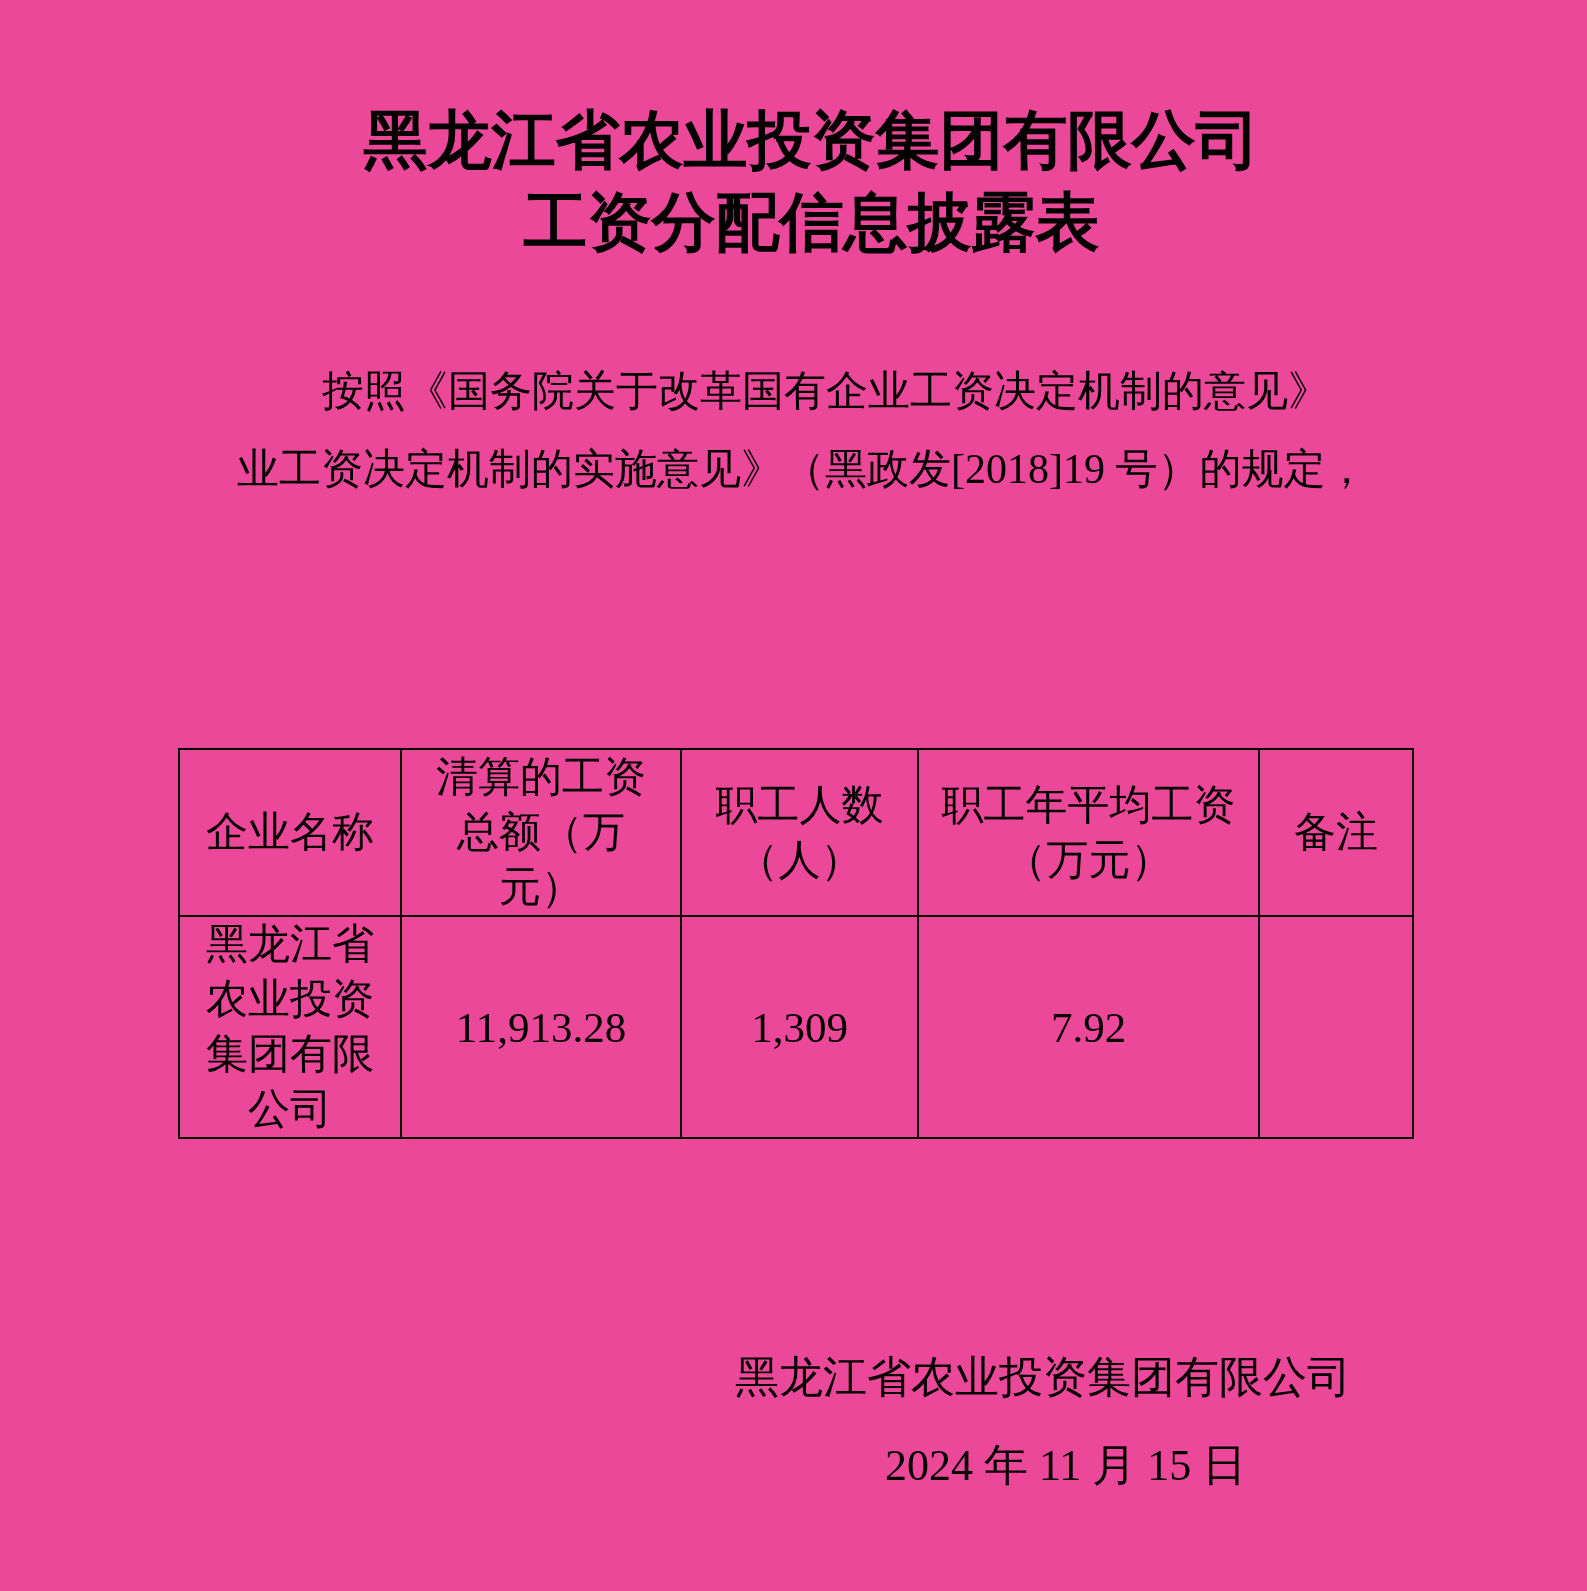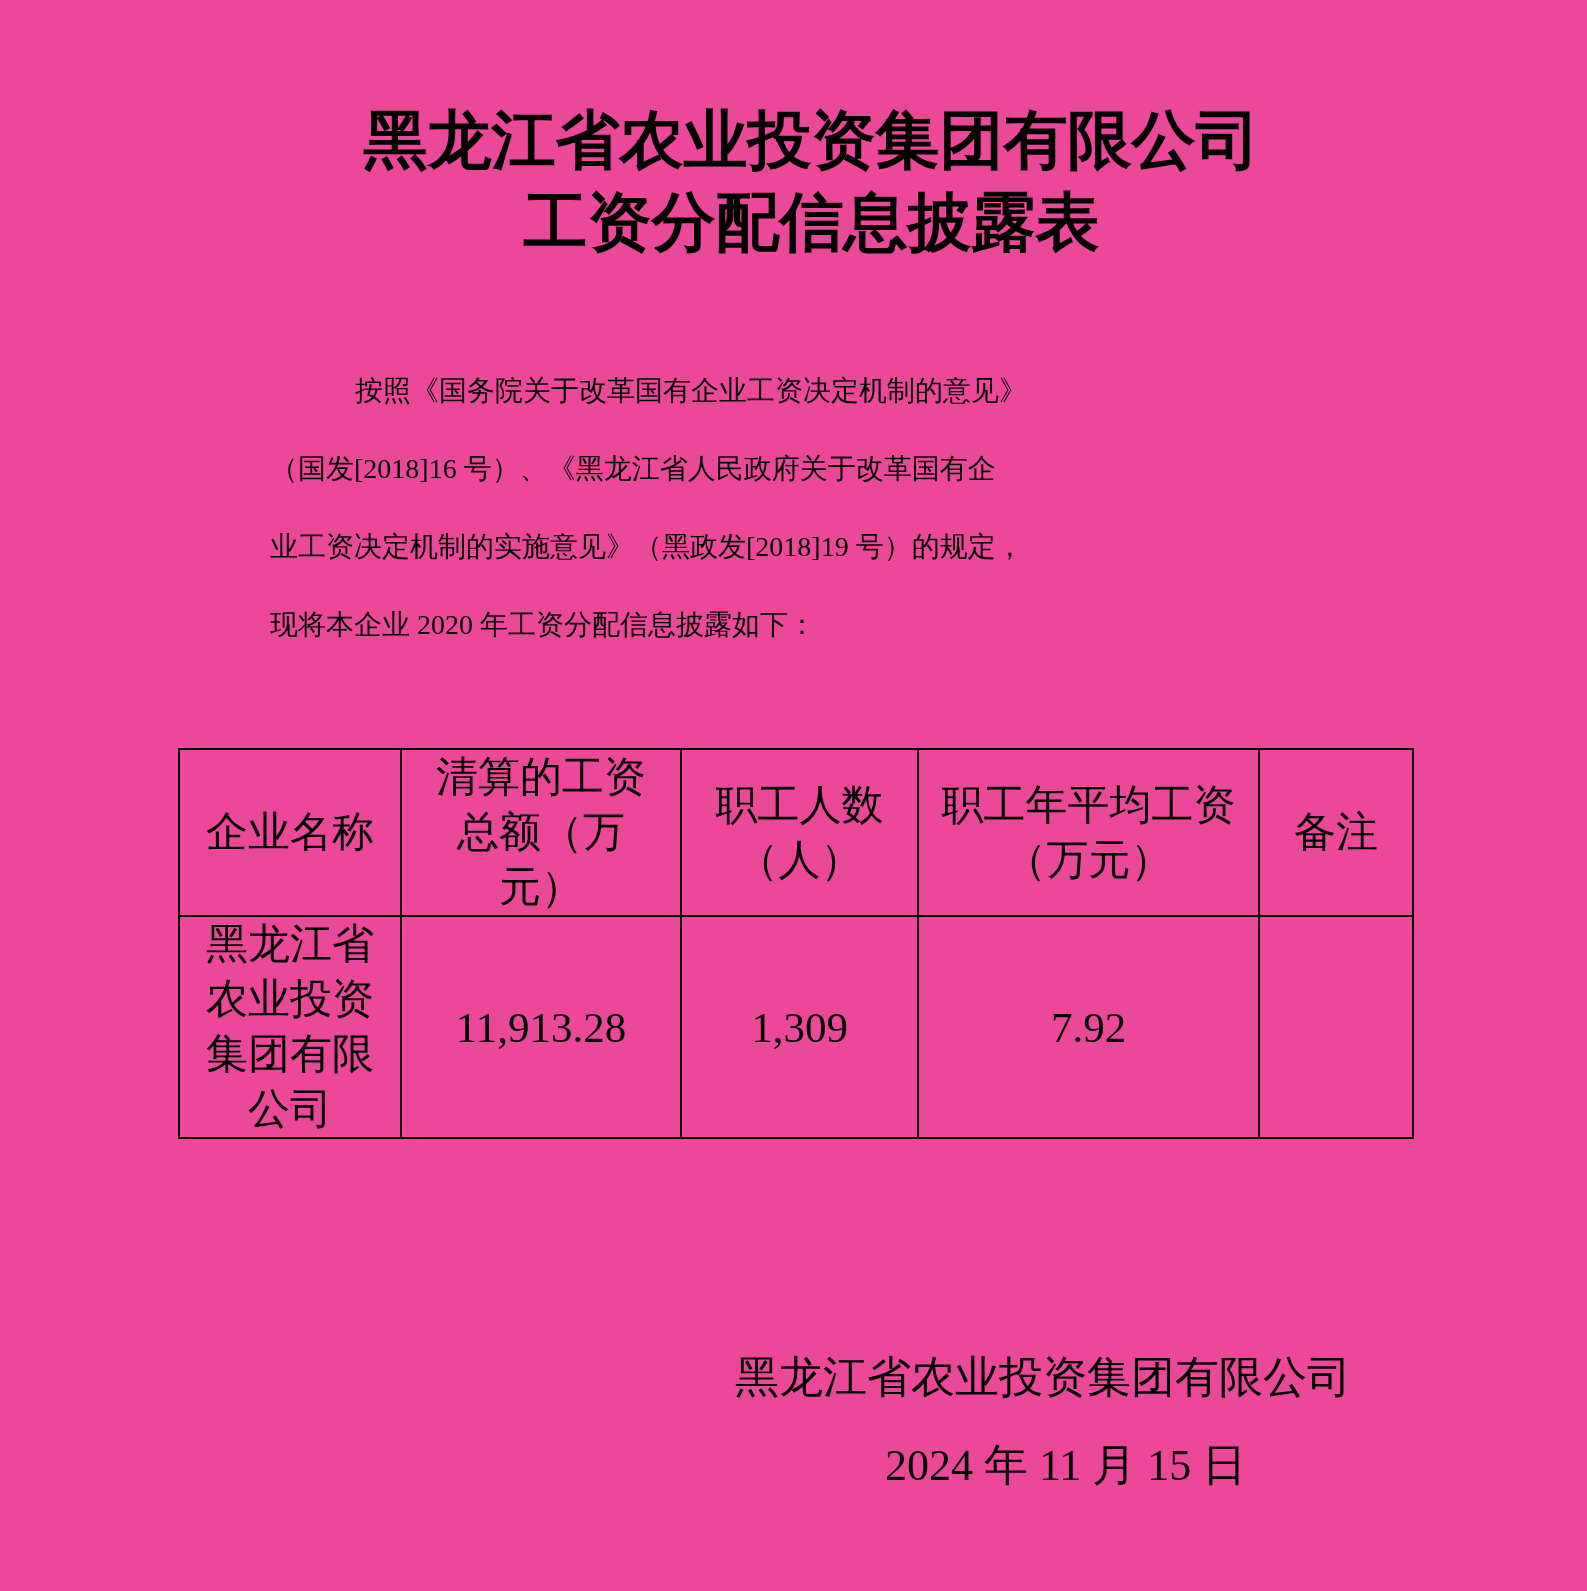--- a/index.html
+++ b/index.html
@@ -24,23 +24,22 @@
     font-size: 64px;
     line-height: 82px;
     letter-spacing: 0px;
   }
   
   .intro {
     position: absolute;
     left: 237px;
     top: 352px;
     width: 1120px;
-    font-size: 28px;
+    font-size: 42px;
     line-height: 78px;
-    margin-left: 33px;
   }
   .pline { white-space: nowrap; }
   .pline.indent { padding-left: 85px; }
   
   .disclosure-table {
     position: absolute;
     left: 178px;
     top: 748px;
     border-collapse: collapse;
     table-layout: fixed;
@@ -83,23 +82,21 @@
 
 <div class="page">
 
   <div class="doc-title">
     <div>黑龙江省农业投资集团有限公司</div>
     <div>工资分配信息披露表</div>
   </div>
 
   <div class="intro">
     <div class="pline indent">按照《国务院关于改革国有企业工资决定机制的意见》</div>
-    <div class="pline">（国发[2018]16 号）、《黑龙江省人民政府关于改革国有企</div>
     <div class="pline">业工资决定机制的实施意见》（黑政发[2018]19 号）的规定，</div>
-    <div class="pline">现将本企业 2020 年工资分配信息披露如下：</div>
   </div>
 
   <table class="disclosure-table">
     <colgroup>
       <col style="width:222px">
       <col style="width:280px">
       <col style="width:237px">
       <col style="width:341px">
       <col style="width:154px">
     </colgroup>

